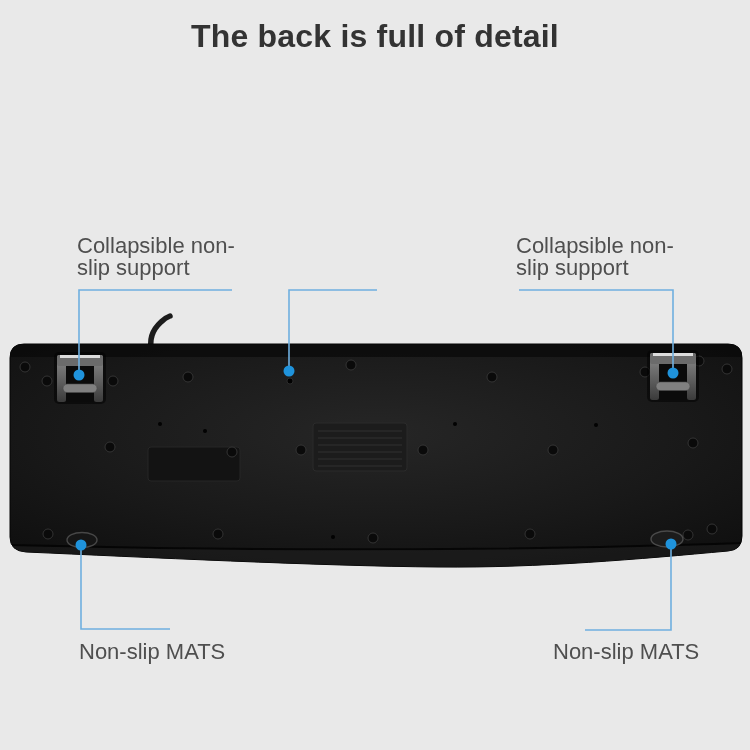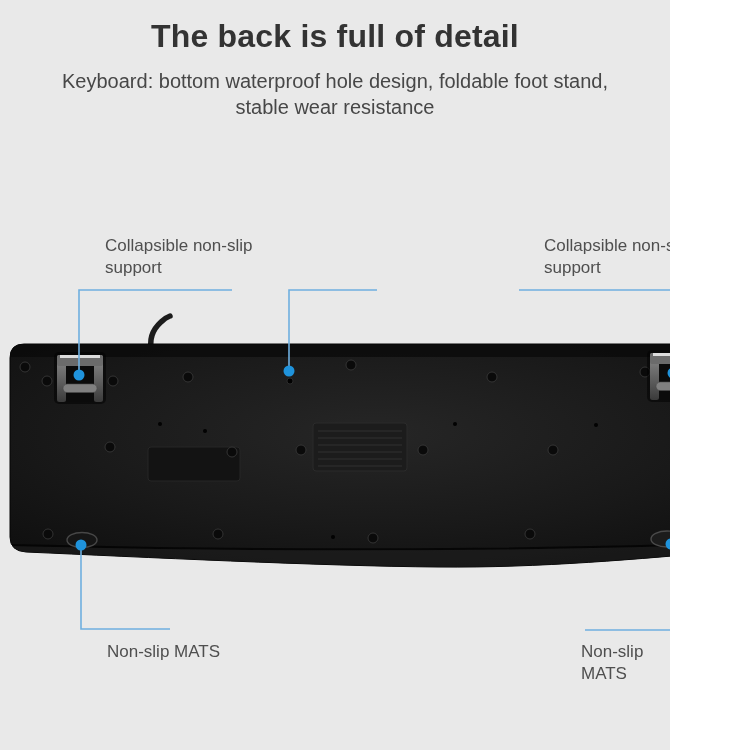--- a/index.html
+++ b/index.html
@@ -1,35 +1,35 @@
 <!DOCTYPE html>
 <html style="--background: #e9e9e9; --title-text: #333333; --subtitle-text: #474747; --label-text: #4f4f4f; --callout-line: #6fafdf; --callout-dot: #1f93dc; --keyboard-body: #181818; --foot-metal: #8a8a8a;"><head>
 <meta charset="utf-8">
 <style>
   :root{
     --background:#e9e9e9; --title-text:#333333; --subtitle-text:#474747;
     --label-text:#4f4f4f; --callout-line:#6fafdf; --callout-dot:#1f93dc;
   }
   html,body{margin:0;padding:0;background:#fff;}
   .stage{
-    position:relative;width:670px;height:750px;overflow:hidden;
+    position:relative;width:750px;height:750px;overflow:hidden;
     background:var(--background);
     font-family:"Liberation Sans", sans-serif;
   }
   .scene{position:absolute;left:0;top:0;width:750px;height:750px;display:block;}
   .title{
     position:absolute;top:18px;left:0;width:100%;text-align:center;
     font-size:32px;font-weight:700;color:var(--title-text);letter-spacing:.2px;
   }
   .subtitle{
     position:absolute;top:68px;left:0;width:100%;text-align:center;
     font-size:20px;line-height:26px;color:var(--subtitle-text);
   }
   .callout-label{
-    position:absolute;font-size:17px;line-height:22px;color:var(--label-text);margin-left:28px;
+    position:absolute;font-size:22px;line-height:22px;color:var(--label-text);
   }
   .lbl-left-support{left:77px;top:235px;width:174px;}
   .lbl-waterproof{left:283px;top:235px;width:200px;}
   .lbl-right-support{left:516px;top:235px;width:174px;}
   .lbl-mat-left{left:79px;top:641px;}
   .lbl-mat-right{left:553px;top:641px;}
 </style>
 </head>
 <body>
 
@@ -130,22 +130,18 @@
       <circle cx="79" cy="375" r="5.5"></circle>
       <circle cx="289" cy="371" r="5.5"></circle>
       <circle cx="673" cy="373" r="5.5"></circle>
       <circle cx="81" cy="545" r="5.5"></circle>
       <circle cx="671" cy="544" r="5.5"></circle>
     </g>
   </svg>
 
   <div class="title">The back is full of detail</div>
 
-  <div class="subtitle">
-    <div>Keyboard: bottom waterproof hole design, foldable foot stand,</div>
-    <div>stable wear resistance</div>
-  </div>
 
   <div class="callout-label lbl-left-support">Collapsible non-slip support</div>
   <div class="callout-label lbl-right-support">Collapsible non-slip support</div>
   <div class="callout-label lbl-mat-left">Non-slip MATS</div>
   <div class="callout-label lbl-mat-right">Non-slip MATS</div>
 </div>
 
 </body></html>

